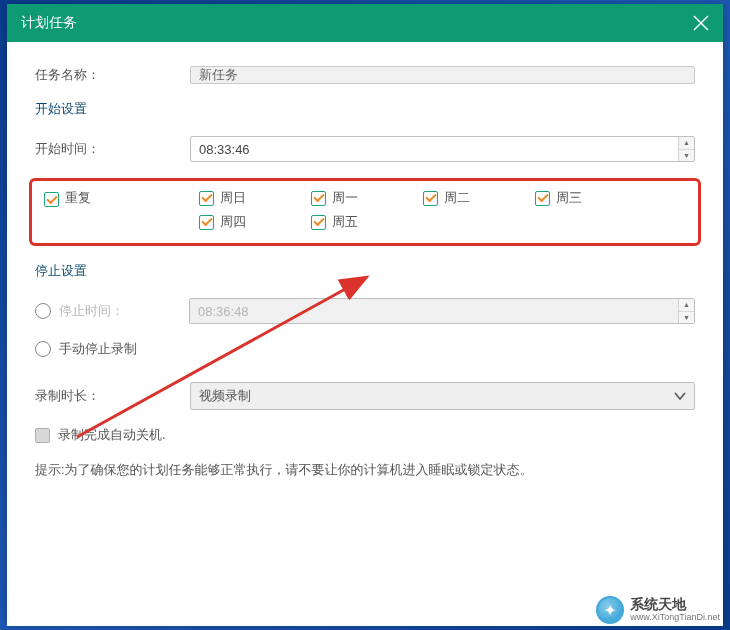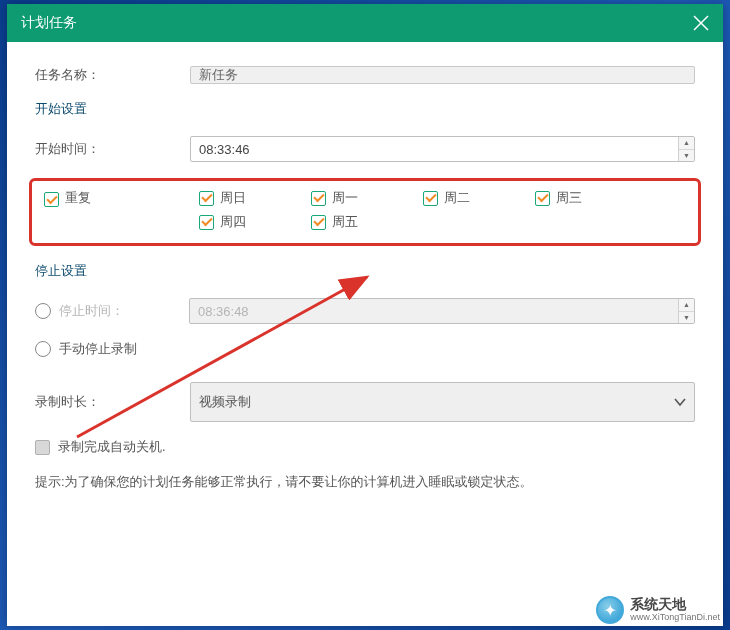--- a/index.html
+++ b/index.html
@@ -81,21 +81,21 @@
   width: 16px; height: 16px; border: 1px solid #888; border-radius: 50%;
   display: flex; align-items: center; justify-content: center; cursor: pointer;
   margin-right: 8px;
 }
 .radio.selected { border-color: #13a77a; }
 .radio.selected::after {
   content: ""; width: 8px; height: 8px; background: #13a77a; border-radius: 50%;
 }
 .disabled-text { color: #b5b5b5; }
 .select-wrap {
-  flex: 1; height: 40px; border: 1px solid #bfbfbf; background: #efefef;
+  flex: 1; height: 28px; border: 1px solid #bfbfbf; background: #efefef;
   display: flex; align-items: center; padding: 0 8px; border-radius: 2px; cursor: pointer;
   justify-content: space-between; color: #555;
 }
 .chev-down { width: 12px; height: 12px; }
 .small-spinner {
   width: 54px; height: 26px; display: flex; border: 1px solid #d0d0d0; background: #f2f2f2;
   border-radius: 2px; margin-left: 6px;
 }
 .small-spinner .spinner-input { color: #b0b0b0; text-align: center; }
 .hint { color: #555; margin-top: 14px; line-height: 1.6; }

